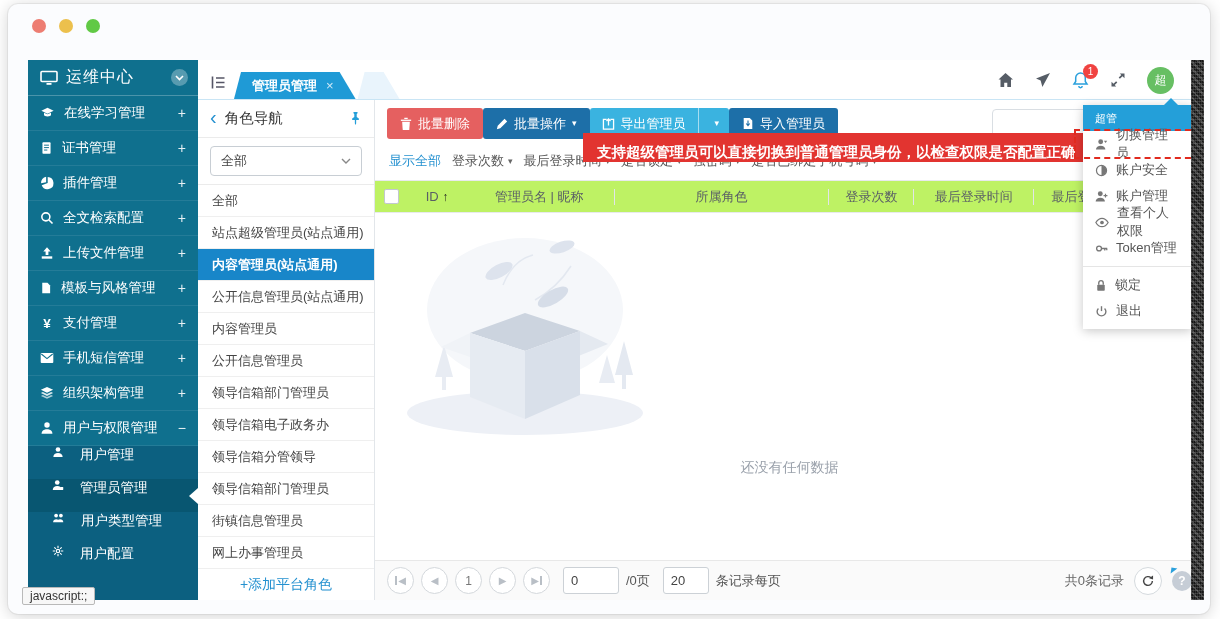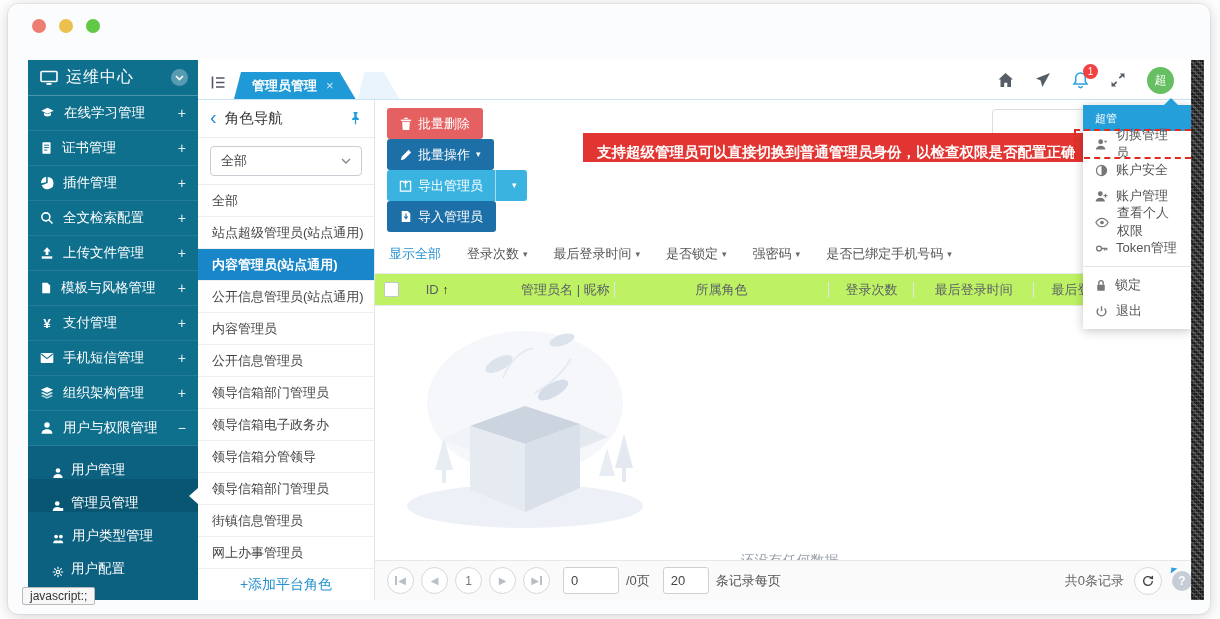--- a/index.html
+++ b/index.html
@@ -14,21 +14,21 @@
 
   
   .sidebar { width:170px; background:#0f708e; color:#fff; flex:none; display:flex; flex-direction:column; }
   .side-head { height:36px; display:flex; align-items:center; gap:8px; padding:0 10px 0 12px; border-bottom:1px solid rgba(255,255,255,.25); }
   .side-title { font-size:16px; letter-spacing:1px; flex:1; }
   .chev-circle { width:17px; height:17px; border-radius:50%; background:rgba(255,255,255,.3); display:flex; align-items:center; justify-content:center; }
   .side-item { height:35px; display:flex; align-items:center; gap:9px; padding:0 12px; border-bottom:1px solid rgba(255,255,255,.09); font-size:13.5px; cursor:pointer; }
   .side-item .lbl { flex:1; }
   .side-toggle { font-size:14px; color:rgba(255,255,255,.9); }
   .submenu { background:#0c6080; flex:1; }
-  .sub-item { height:33px; display:flex; align-items:flex-end; gap:7px; padding:0 12px 0 24px; font-size:13.5px; position:relative; cursor:pointer; }
+  .sub-item { height:33px; display:flex; align-items:flex-start; gap:16px; padding:0 12px 0 24px; font-size:13.5px; position:relative; cursor:pointer; }
   .sub-item.active { background:#085671; }
   .sub-item.active::after { content:""; position:absolute; right:0; top:50%; margin-top:-8px; border-top:8px solid transparent; border-bottom:8px solid transparent; border-right:9px solid #fff; }
 
   
   .rightcol { flex:1; display:flex; flex-direction:column; min-width:0; }
   .topstrip { height:40px; flex:none; display:flex; align-items:flex-end; border-bottom:1px solid #c9e5f5; background:#fff; position:relative; }
   .nav-toggle { margin:0 8px 9px 12px; cursor:pointer; }
   .tab { height:27px; background:#1f9ad6; color:#fff; display:flex; align-items:center; gap:9px; padding:0 22px 0 18px; font-size:13px; font-weight:bold; clip-path:polygon(7px 0, calc(100% - 16px) 0, 100% 100%, 0 100%); cursor:pointer; }
   .tab-close { font-weight:normal; color:#cfe9f7; font-size:13px; cursor:pointer; }
   .ghost-tab { height:27px; width:42px; margin-left:2px; background:#e9f4fc; clip-path:polygon(7px 0, calc(100% - 16px) 0, 100% 100%, 0 100%); }
@@ -48,31 +48,31 @@
   .panel-select-wrap { padding:8px 12px; border-bottom:1px solid #ebebeb; }
   .panel-select { height:30px; border:1px solid #c8ced4; border-radius:4px; display:flex; align-items:center; padding:0 10px; color:#444; cursor:pointer; }
   .panel-select .val { flex:1; }
   .role-list { flex:1; }
   .role-item { height:32px; display:flex; align-items:center; padding:0 14px; border-bottom:1px solid #efefef; color:#444; font-size:13px; cursor:pointer; white-space:nowrap; overflow:hidden; }
   .role-item.selected { background:#1886c9; color:#fff; font-weight:bold; }
   .add-role { height:34px; display:flex; align-items:center; justify-content:center; color:#2591d0; font-size:14px; cursor:pointer; }
 
   
   .main { flex:1; position:relative; min-width:0; background:#fff; }
-  .toolbar { padding:8px 12px 0; display:flex; align-items:flex-start;flex-direction:column; }
+  .toolbar { padding:8px 12px 0; display:flex; align-items:center; }
   .btn { height:31px; border:none; border-radius:3px; color:#fff; font-size:13px; display:flex; align-items:center; gap:6px; padding:0 13px; cursor:pointer; font-family:inherit; }
   .btn-red { background:#e56060; }
   .btn-blue { background:#1d6fa8; }
   .btn-cyan { background:#3ab3e0; padding:0; }
   .btn-cyan .seg-main { display:flex; align-items:center; gap:6px; padding:0 12px; height:100%; border-right:1px solid rgba(255,255,255,.55); }
   .btn-cyan .seg-caret { padding:0 10px; height:100%; display:flex; align-items:center; }
   .caret { font-size:9px; line-height:1; }
   .search-input { position:absolute; top:9px; right:12px; width:200px; height:30px; border:1px solid #d9dee3; border-radius:4px; padding:0 10px; font-family:inherit; font-size:13px; color:#444; z-index:1; }
 
-  .filterbar { margin-top:10px; padding:0 14px; display:flex; align-items:center; gap:26px; height:24px; }
+  .filterbar { margin-top:10px; padding:0 14px; display:flex; align-items:center; gap:11px; height:24px; }
   .filter-all { color:#2591d0; cursor:pointer; }
   .filter-dd { color:#555; display:flex; align-items:center; gap:4px; cursor:pointer; }
   .filter-dd .caret { color:#666; }
 
   .table-head { margin-top:7px; height:33px; background:#bef264; border-top:1px solid #e8eaed; border-bottom:1px solid #e8eaed; display:flex; align-items:center; color:#5a5f66; }
   .th { padding:0 4px; text-align:center; white-space:nowrap; overflow:hidden; }
   .th.sep { border-right:1px solid #e2e5e9; height:16px; line-height:16px; }
   .checkbox { width:15px; height:15px; border:1px solid #c2c8cf; border-radius:2px; background:#fff; margin:0 auto; cursor:pointer; }
   .sort-arrow { font-size:12px; color:#222; }
 
@@ -430,21 +430,21 @@
                 <span>是否已绑定手机号码</span>
                 <span class="caret">▾</span>
               </span>
           </div>
 
           <div class="table-head">
             <div class="th" style="width:34px;">
                 <div class="checkbox"></div>
               </div>
             <div class="th" style="width:56px;"><span>ID</span> <span class="sort-arrow">↑</span></div>
-            <div class="th sep" style="width:150px;text-align:right;">管理员名 | 昵称</div>
+            <div class="th sep" style="width:150px;">管理员名 | 昵称</div>
             <div class="th sep" style="width:215px;">所属角色</div>
             <div class="th sep" style="width:85px;">登录次数</div>
             <div class="th sep" style="width:120px;">最后登录时间</div>
             <div class="th sep" style="width:100px;">最后登录IP</div>
             <div class="th" style="width:70px;">强密码</div>
           </div>
 
           <div class="empty-wrap">
             <svg width="300" height="230" viewBox="0 0 300 230">
               <ellipse cx="150" cy="85" rx="98" ry="72" fill="#f5f7fa"></ellipse>

